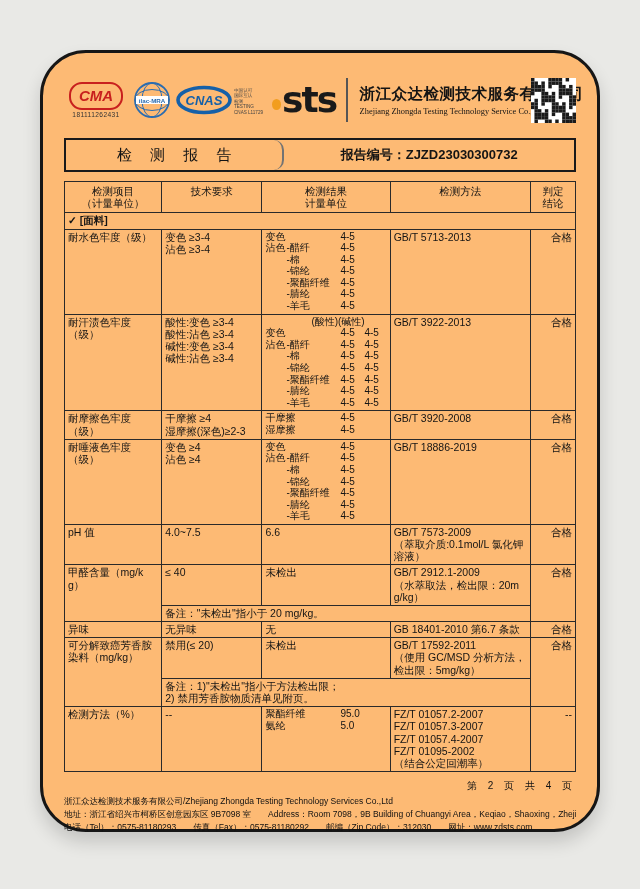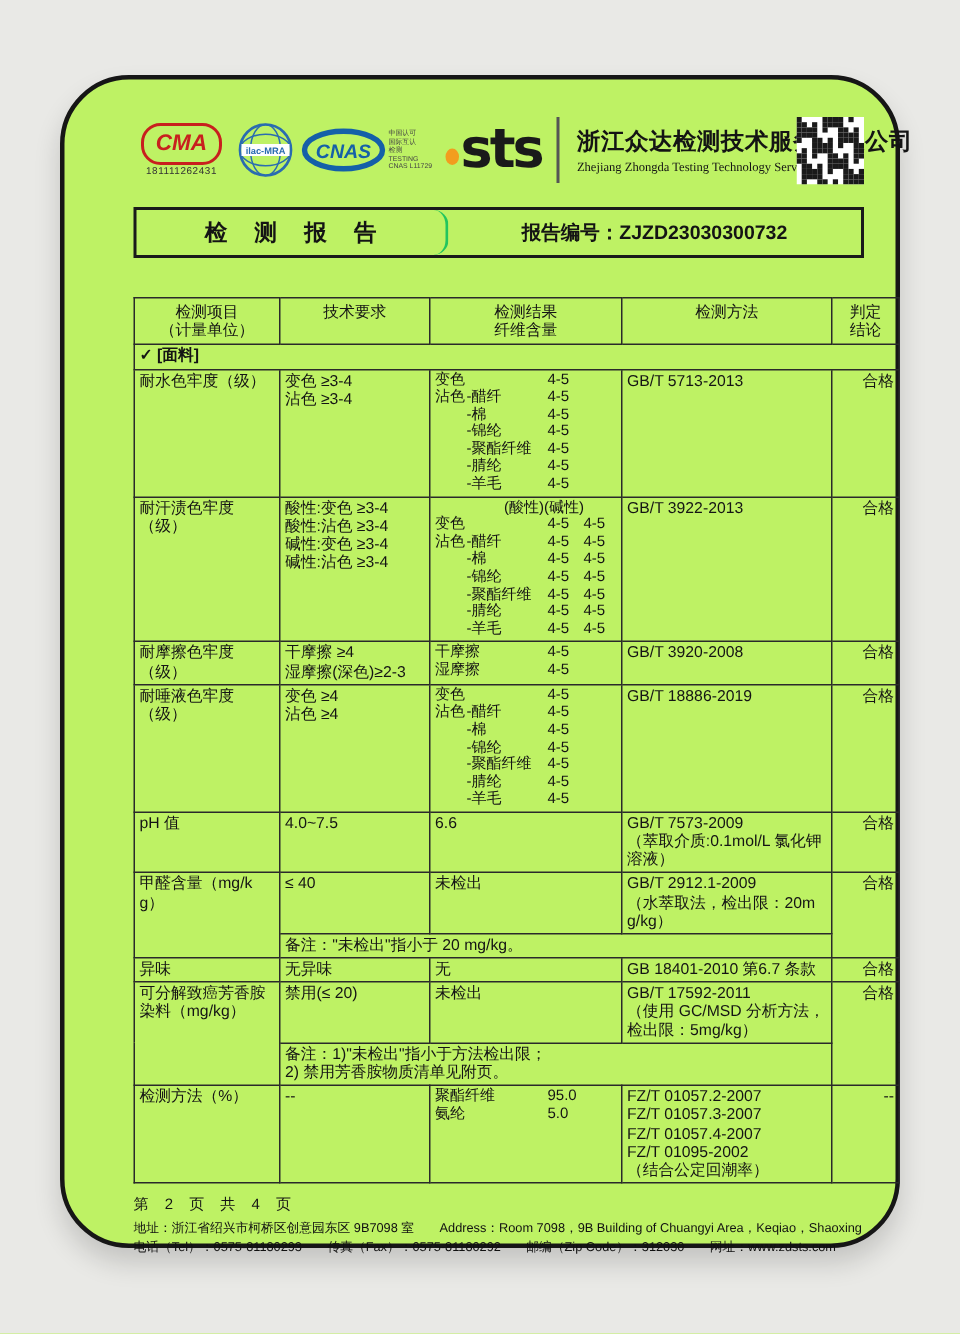--- a/index.html
+++ b/index.html
@@ -4,71 +4,71 @@
 <style>
   html,body{margin:0;padding:0;}
   body{
     width:640px;height:889px;position:relative;overflow:hidden;
     background:#e9e9e6;
     font-family:"Liberation Sans",sans-serif;
     color:#141414;
   }
   .page{
     position:absolute;left:40px;top:50px;width:560px;height:782px;
-    background:#bef264;border:3px solid #161616;border-radius:46px;
-    box-sizing:border-box;box-shadow:0 10px 18px rgba(0,0,0,0.16);padding-left:25px;
+    background:#fdba74;border:3px solid #161616;border-radius:46px;
+    box-sizing:border-box;box-shadow:0 10px 18px rgba(0,0,0,0.16);
   }
   .content{padding:20px 21px 0 21px;}
 
   
   .hdr-row{display:flex;align-items:center;gap:5px;height:54px;}
   .cma-block{width:64px;text-align:center;flex:none;}
   .cma-badge{border:2.5px solid #c8201e;border-radius:13px;width:50px;height:24px;margin:0 auto;
     color:#c8201e;font-weight:bold;font-style:italic;font-size:15px;line-height:23px;letter-spacing:0;}
   .cma-number{font-size:6.6px;color:#333;margin-top:1px;letter-spacing:0.4px;}
   .ilac-block{flex:none;width:38px;height:38px;}
-  .cnas-block{flex:none;display:flex;align-items:center;gap:2px;}
+  .cnas-block{flex:none;display:flex;align-items:flex-end;gap:2px;}
   .cnas-side{font-size:4.6px;line-height:1.2;color:#444;}
   .sts-block{flex:none;display:flex;align-items:flex-end;margin-left:4px;}
   .sts-dot{width:9px;height:11px;border-radius:50%;background:#f29d1e;margin:0 1px 4px 0;}
   .sts-text{font-size:36px;font-weight:800;letter-spacing:-2px;line-height:0.8;color:#1a1a1a;
     font-family:"DejaVu Sans",sans-serif;}
   .hdr-divider{width:1.5px;height:44px;background:#555;margin:0 7px 0 5px;flex:none;}
   .company-block{flex:1;min-width:0;}
   .company-cn{font-size:15.5px;font-weight:bold;letter-spacing:0.5px;white-space:nowrap;}
   .company-en{font-size:8.4px;font-family:"Liberation Serif",serif;margin-top:2px;white-space:nowrap;}
   .qr-block{flex:none;width:45px;height:45px;}
 
   
   .title-bar{display:flex;border:2px solid #1a1a1a;margin-top:11px;height:30px;}
-  .title-left{width:43%;border-right:2px solid #22c55e;display:flex;align-items:center;justify-content:center;
-    font-weight:bold;font-size:15px;letter-spacing:7px;padding-left:7px;box-sizing:border-box;border-radius:10px;}
+  .title-left{width:43%;border-right:2px solid #737373;display:flex;align-items:center;justify-content:center;
+    font-weight:normal;font-size:15px;letter-spacing:7px;padding-left:7px;box-sizing:border-box;border-radius:10px;}
   .title-right{flex:1;display:flex;align-items:center;justify-content:center;font-weight:bold;font-size:13px;}
 
   
-  table.report{width:100%;border-collapse:collapse;table-layout:fixed;margin-top:26px;}
+  table.report{width:100%;border-collapse:collapse;table-layout:fixed;margin-top:9px;}
   table.report th,table.report td{
     border:1px solid #2a2a2a;vertical-align:top;
     font-size:10.5px;line-height:1.16;padding:1px 3px 2px 3px;
     word-break:break-all;
   }
   table.report th{font-weight:normal;text-align:center;padding:3px 2px;font-size:10.5px;}
   td.section-cell{font-weight:bold;padding:2px 4px;}
   td.c-item{}
   td.c-concl{text-align:right;}
   .rline{display:flex;font-size:10px;white-space:nowrap;align-items:center;}
   .ra{width:21px;flex:none;}
   .rb{width:54px;flex:none;}
   .rv1{width:24px;flex:none;}
   .rv2{width:24px;flex:none;}
   .rhdr{padding-left:46px;font-size:10px;white-space:nowrap;}
   td.c-remark{}
 
   
-  .page-num{text-align:left;font-size:10px;letter-spacing:4px;margin-top:7px;}
+  .page-num{text-align:right;font-size:10px;letter-spacing:4px;margin-top:7px;}
   .footer-lines{font-size:8.5px;line-height:1.55;margin-top:2px;color:#111;}
   .footer-lines div{white-space:nowrap;overflow:hidden;}
 </style>
 </head>
 <body>
 
 <div class="page">
   <div class="content">
 
     <div class="hdr-row">
@@ -219,21 +219,21 @@
         <col style="width:97px">
           <col style="width:100px">
           <col style="width:128px">
           <col style="width:140px">
           <col style="width:45px">
       </colgroup>
       <thead>
         <tr>
           <th><span>检测项目</span><br><span>（计量单位）</span></th>
           <th><span>技术要求</span></th>
-          <th><span>检测结果</span><br><span>纤维含量</span></th>
+          <th><span>检测结果</span><br><span>计量单位</span></th>
           <th><span>检测方法</span></th>
           <th><span>判定</span><br><span>结论</span></th>
         </tr>
       </thead>
       <tbody id="report-tbody">
           <tr>
             <td class="section-cell" colspan="5">✓ [面料]</td>
           </tr>
           <tr>
             <td class="c-item">耐水色牢度（级）</td>
@@ -440,18 +440,19 @@
               </div>
             </td>
             <td class="c-method">FZ/T 01057.2-2007<br>FZ/T 01057.3-2007<br>FZ/T 01057.4-2007<br>FZ/T 01095-2002<br>（结合公定回潮率）</td>
             <td class="c-concl">--</td>
           </tr>
         </tbody>
     </table>
 
     <div class="page-num">第 2 页 共 4 页</div>
     <div class="footer-lines">
+      <div>浙江众达检测技术服务有限公司/Zhejiang Zhongda Testing Technology Services Co.,Ltd</div>
       <div>地址：浙江省绍兴市柯桥区创意园东区 9B7098 室　　Address：Room 7098，9B Building of Chuangyi Area，Keqiao，Shaoxing，Zhejiang</div>
       <div>电话（Tel）：0575-81180293　　传真（Fax）：0575-81180292　　邮编（Zip Code）：312030　　网址：www.zdsts.com</div>
     </div>
 
   </div>
 </div>
 
 </body></html>

